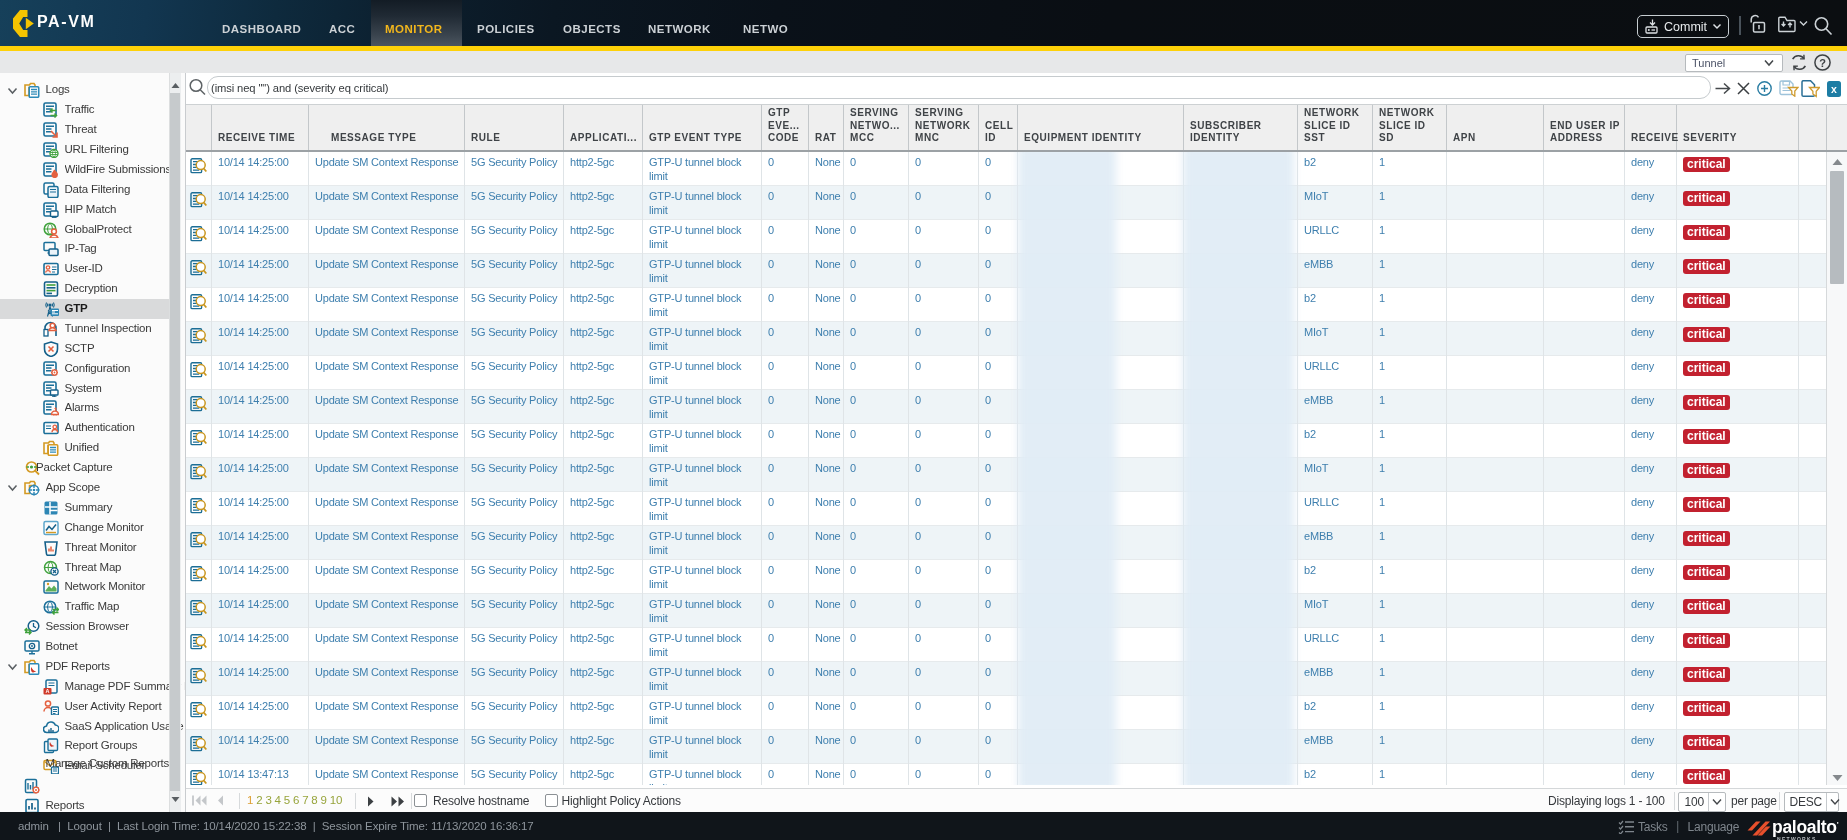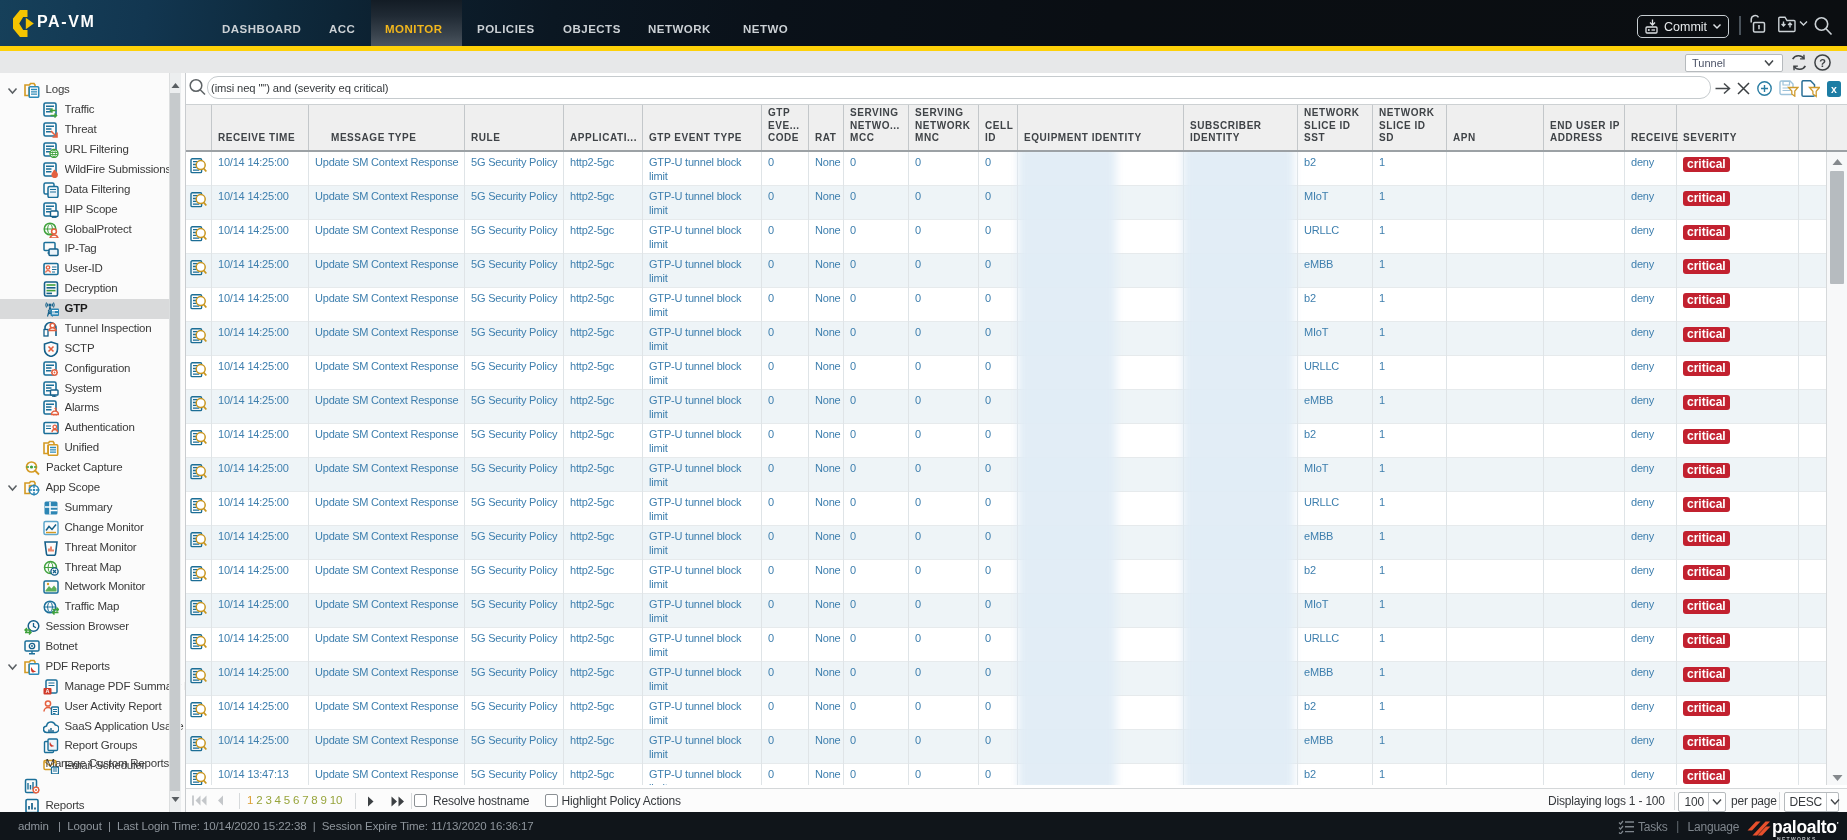--- a/index.html
+++ b/index.html
@@ -157,21 +157,21 @@
       <rect x="5" y="4.5" width="10" height="11" rx="1.5" fill="#eaf3f9" stroke="#1b6f99" stroke-width="1.5"></rect>
       <path d="M7 7.5 H13 M7 10 H13" stroke="#1b6f99" stroke-width="1.2"></path>
     </svg>
 <div class="sbitem" style="left:64.5px;top:106.8px;">Data Filtering</div>
 <svg class="icon16" style="left:43px;top:128.6px;" viewBox="0 0 16 16">
       <rect x="1" y="1" width="12" height="13" rx="1.5" fill="none" stroke="#1b6f99" stroke-width="1.6"></rect>
       <path d="M3 4.2 H11 M3 7 H8.5 M3 9.8 H8.5" stroke="#1b6f99" stroke-width="1.4" fill="none"></path>
       <rect x="7.5" y="9" width="7.5" height="5.5" rx="1" fill="#fff" stroke="#15608a" stroke-width="1.4"></rect>
       <path d="M9 15.8 H13.5" stroke="#15608a" stroke-width="1.4"></path>
     </svg>
-<div class="sbitem" style="left:64.5px;top:126.6px;">HIP Scope</div>
+<div class="sbitem" style="left:64.5px;top:126.6px;">HIP Match</div>
 <svg class="icon16" style="left:43px;top:148.5px;" viewBox="0 0 16 16">
       <circle cx="7" cy="7" r="5.8" fill="none" stroke="#3fa13c" stroke-width="1.5"></circle>
       <path d="M1.5 7 H12.5 M7 1.2 a8 8 0 0 1 0 11.6 M7 1.2 a8 8 0 0 0 0 11.6" stroke="#3fa13c" stroke-width="1" fill="none"></path>
       <circle cx="11" cy="9.5" r="2.4" fill="#fff" stroke="#e4603f" stroke-width="1.5"></circle>
       <path d="M7 16 a4.2 4.2 0 0 1 8 0 Z" fill="#fff" stroke="#e4603f" stroke-width="1.5"></path>
     </svg>
 <div class="sbitem" style="left:64.5px;top:146.5px;">GlobalProtect</div>
 <svg class="icon16" style="left:43px;top:168.4px;" viewBox="0 0 16 16">
       <rect x="1" y="1.5" width="11" height="8" rx="1" fill="none" stroke="#1b6f99" stroke-width="1.5"></rect>
       <path d="M4.5 12 H8.5 M6.5 9.5 V12" stroke="#1b6f99" stroke-width="1.4"></path>
@@ -248,21 +248,21 @@
       <rect x="5.2" y="4.8" width="9.5" height="10.5" rx="1" fill="#fff" stroke="#d49a23" stroke-width="1.6"></rect>
       <path d="M7 7.5 H13 M7 9.8 H13 M7 12.2 H13" stroke="#2d8ab8" stroke-width="1.3"></path>
     </svg>
 <div class="sbitem" style="left:64.5px;top:365.2px;">Unified</div>
 <svg class="icon16" style="left:23.5px;top:387.1px;" viewBox="0 0 16 16">
       <circle cx="7.5" cy="7" r="5" fill="none" stroke="#d49a23" stroke-width="1.7"></circle>
       <path d="M11 10.5 L15 14.5" stroke="#d49a23" stroke-width="1.8"></path>
       <circle cx="7.5" cy="7" r="1.6" fill="#3fa13c"></circle>
       <path d="M2.5 7 H5 M10 7 H12.5" stroke="#3fa13c" stroke-width="1.3"></path>
     </svg>
-<div class="sbitem" style="left:39px;top:385.1px;padding-left:7px;">Packet Capture</div>
+<div class="sbitem" style="left:29px;top:385.1px;padding-left:7px;">Packet Capture</div>
 <svg class="abs" style="left:7px;top:411.4px;" width="11" height="8" viewBox="0 0 11 8" fill="none" stroke="#5a5f63" stroke-width="1.5">
       <path d="M1.5 1.5 L5.5 6 L9.5 1.5"></path>
     </svg>
 <svg class="icon16" style="left:23.5px;top:406.9px;" viewBox="0 0 16 16">
       <path d="M1 3 V13.5 H5.5 V5.5 H11 V3 L10 1.5 H6.5 L5.5 3 Z" fill="none" stroke="#d49a23" stroke-width="1.6"></path>
       <circle cx="10" cy="10" r="4.6" fill="#fff" stroke="#2d86b4" stroke-width="1.5"></circle>
       <path d="M10 4.6 V8 M10 12 V15.4 M4.6 10 H8 M12 10 H15.4" stroke="#2d86b4" stroke-width="1.4"></path>
       <circle cx="10" cy="10" r="1.3" fill="#2d86b4"></circle>
     </svg>
 <div class="sbitem" style="left:45.5px;top:404.9px;">App Scope</div>

